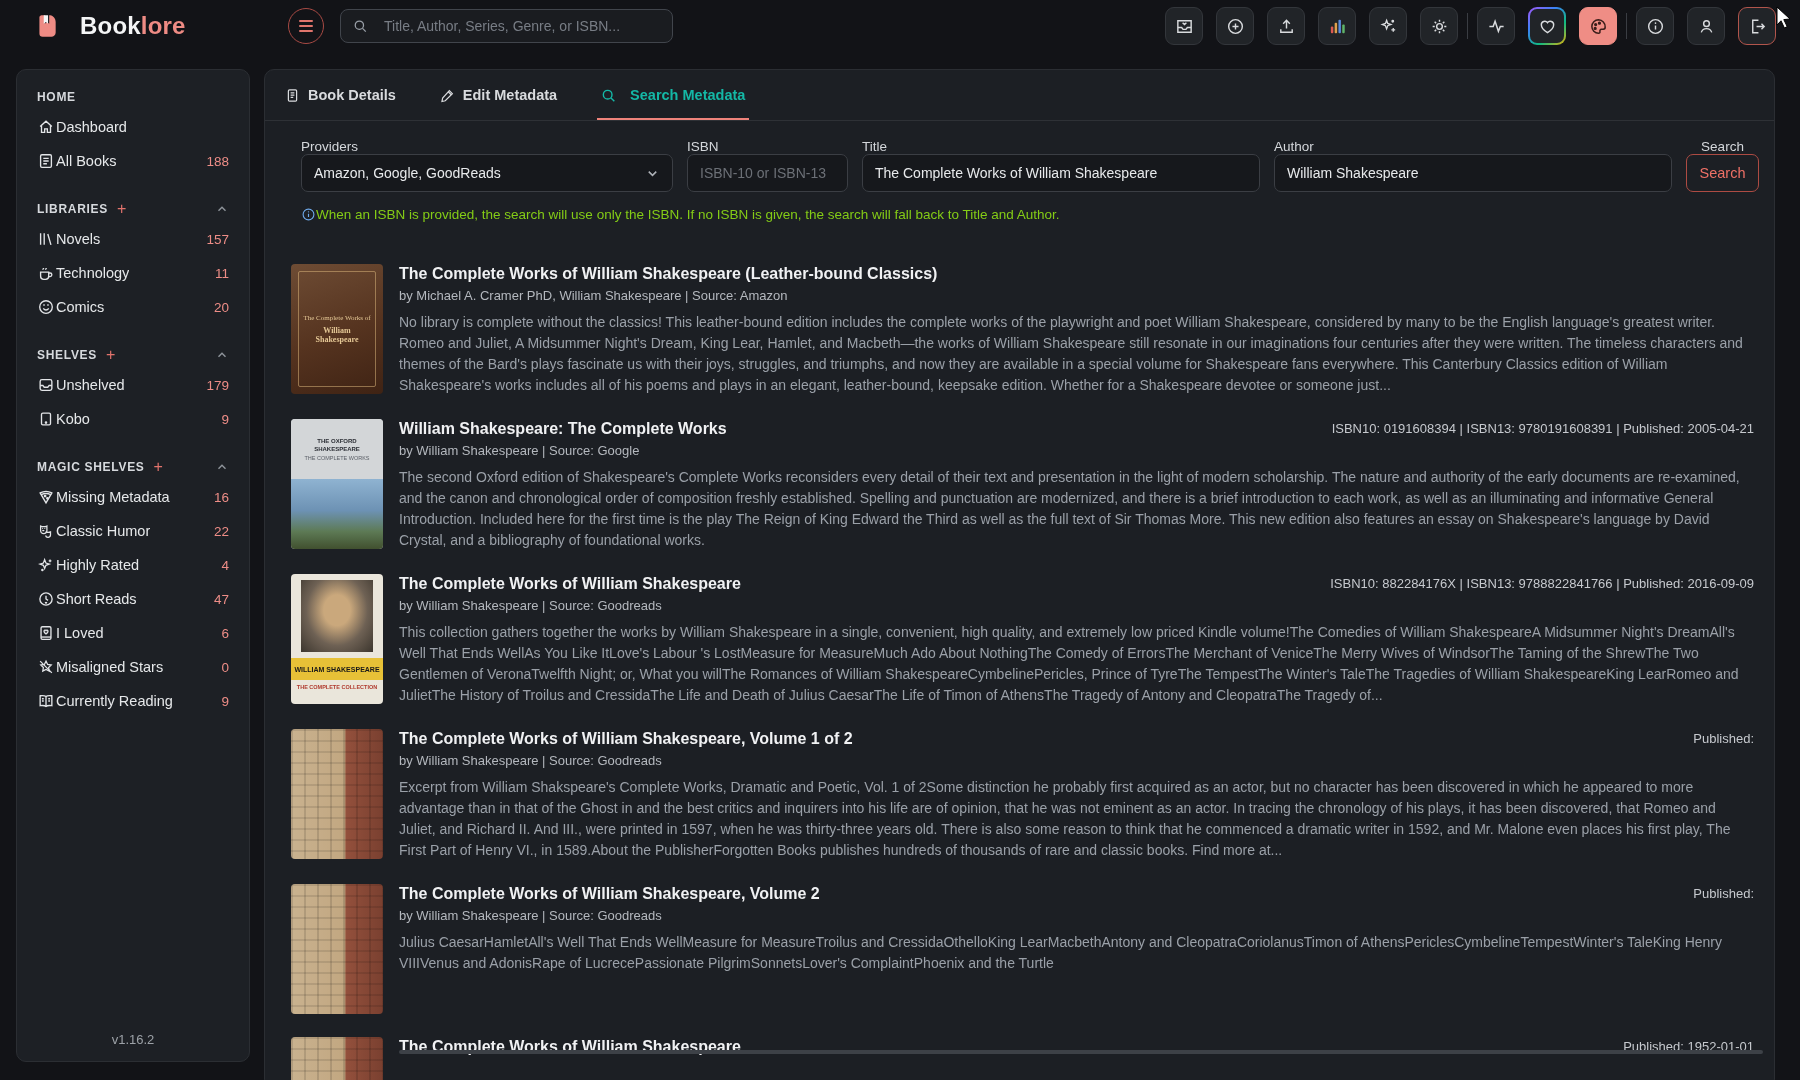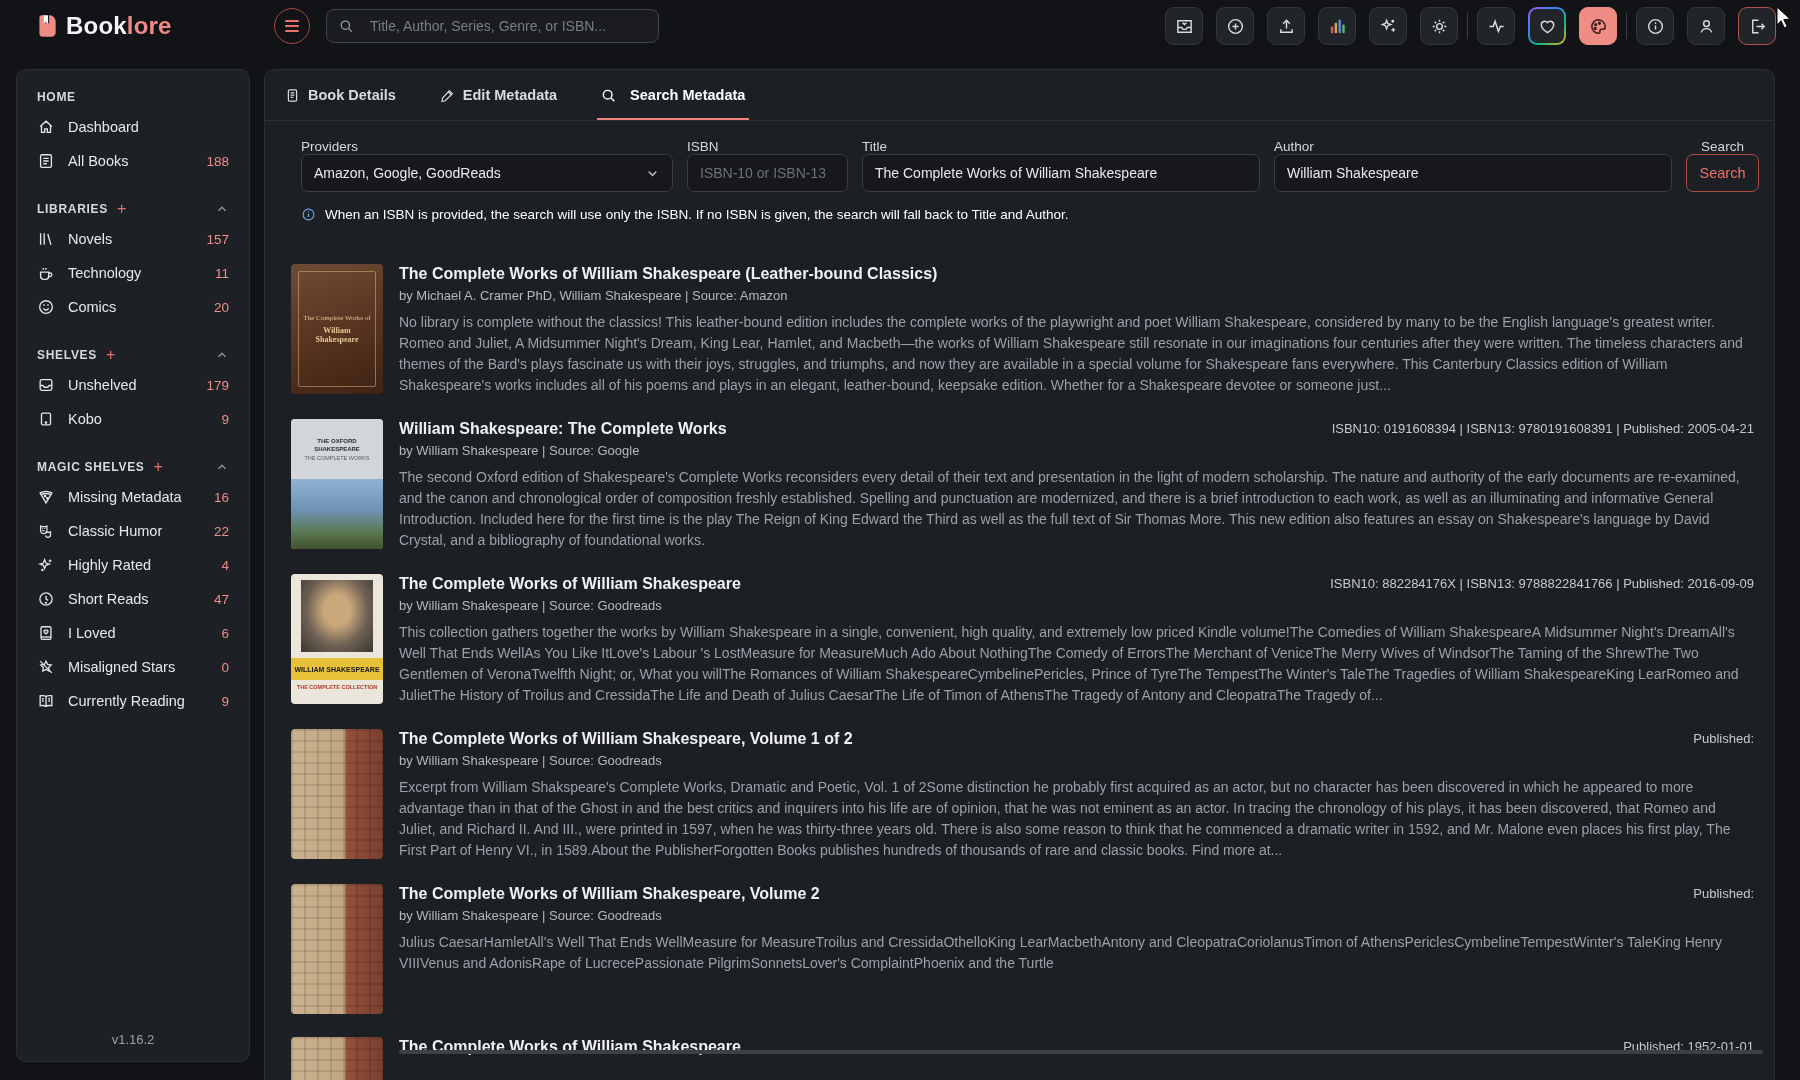--- a/index.html
+++ b/index.html
@@ -1,21 +1,21 @@
 <!DOCTYPE html>
 <html><head>
 <meta charset="utf-8">
 <style>
   * { margin:0; padding:0; box-sizing:border-box; }
   html,body { width:1800px; height:1080px; overflow:hidden; background:#121317;
     font-family:"Liberation Sans", sans-serif; color:#e6e8ea; }
 
   
   .topbar { height:52px; display:flex; align-items:center; padding:0 24px 0 34px; }
-  .logo { display:flex; align-items:center; gap:6px; }
+  .logo { display:flex; align-items:center; gap:20px; }
   .logo-text { font-size:24px; font-weight:700; color:#f4f5f6; letter-spacing:.2px; }
   .logo-text .accent { color:#ee8b84; font-weight:700; }
   .burger { width:36px; height:36px; margin-left:102px; border-radius:50%;
     border:1px solid #a84a44; background:transparent; display:flex; align-items:center;
     justify-content:center; cursor:pointer; }
   .burger .lines { display:flex; flex-direction:column; gap:3px; }
   .burger .lines i { display:block; width:14px; height:2px; background:#e0756c; border-radius:2px; }
   .gsearch { margin-left:16px; width:333px; height:34px; background:#1a1c20;
     border:1px solid #41454c; border-radius:8px; display:flex; align-items:center;
     gap:17px; padding:0 12px; }
@@ -38,53 +38,53 @@
   .content { display:flex; gap:14px; padding:17px 25px 0 16px; align-items:flex-start; }
 
   
   .sidebar { width:234px; height:993px; background:#1d2025; border:1px solid #2b2e33;
     border-radius:10px; padding:20px 12px 12px; position:relative; flex:none; }
   .shead { display:flex; align-items:center; gap:9px; font-size:12px; font-weight:700;
     letter-spacing:.7px; color:#d6d9dd; margin:24px 8px 6px; }
   .shead.first { margin-top:0; }
   .shead .plus { color:#e2736c; font-size:16px; font-weight:400; cursor:pointer; line-height:10px; }
   .shead .chev { margin-left:auto; color:#8f949b; cursor:pointer; display:flex; }
-  .sitem { display:flex; align-items:center; gap:13px; padding:8px 8px; border-radius:8px;
+  .sitem { display:flex; align-items:center; gap:1px; padding:8px 8px; border-radius:8px;
     color:#e6e8ea; font-size:14.5px; cursor:pointer; }
   .sitem .ic { display:flex; flex:none; color:#e2e4e7; }
   .sitem .lbl { white-space:nowrap; overflow:hidden; min-width:0; }
   .sitem .cnt { margin-left:auto; color:#ee8d87; font-size:13.5px; flex:none; }
   .version { position:absolute; bottom:14px; left:0; right:0; text-align:center;
     color:#9ca1a7; font-size:13px; }
 
   
   .main { flex:1; height:1020px; background:#1c1f24; border:1px solid #2b2e33;
     border-radius:10px; position:relative; overflow:hidden; }
   .tabsbar { display:flex; gap:36px; padding:0 16px; border-bottom:1px solid #2e3136; }
   .tab { display:flex; gap:8px; align-items:center; height:50px; padding:0 4px;
     font-size:14.5px; font-weight:700; color:#d9dbde; cursor:pointer; }
-  .tab.active { color:#ffffff; box-shadow:inset 0 -2px 0 #ef837b;gap:14px; }
+  .tab.active { color:#14b8a6; box-shadow:inset 0 -2px 0 #ef837b;gap:14px; }
 
   .formrow { display:flex; gap:14px; padding:18px 15px 0 36px; align-items:flex-end; }
   .fgroup { display:flex; flex-direction:column; }
   .f-label { font-size:13.5px; color:#d4d7db; }
   .f-input { height:38px; background:#16181c; border:1px solid #3b3e44; border-radius:7px;
     color:#e8eaec; font-size:14px; padding:0 12px; outline:none;
     font-family:"Liberation Sans", sans-serif; }
   .f-input::placeholder { color:#6c7077; }
   .sel { display:flex; align-items:center; justify-content:space-between; cursor:pointer; }
   .sel .chev { color:#aeb2b8; display:flex; }
   .w-providers { width:372px; } .w-isbn { width:161px; }
   .w-title { flex:1; } .w-author { flex:1; }
   .fgroup.search-grp { align-items:center; }
   .search-btn { height:38px; width:73px; border:1px solid #ad4b43; color:#ef7066;
     background:transparent; border-radius:7px; font-size:14.5px; cursor:pointer;
     font-family:"Liberation Sans", sans-serif; }
 
-  .note { display:flex; gap:9px; align-items:flex-start; color:#ffffff; font-size:13.5px;
+  .note { display:flex; align-items:flex-start; color:#84cc16; font-size:13.5px;
     margin:15px 15px 0 36px; }
   .note .ic { color:#6ea8e8; display:flex; flex:none; }
 
   
   .results { margin-top:42px; padding:0 20px 0 26px; display:flex; flex-direction:column; gap:23px; }
   .result { display:flex; gap:16px; }
   .cover { width:92px; height:130px; border-radius:4px; flex:none; position:relative;
     overflow:hidden; cursor:pointer; }
   .rbody { flex:1; min-width:0; }
   .rtop { display:flex; justify-content:space-between; align-items:flex-start; }

